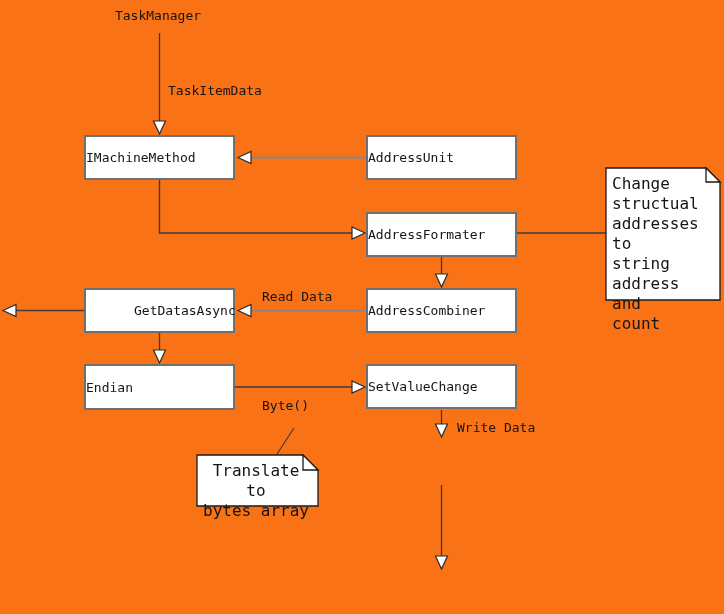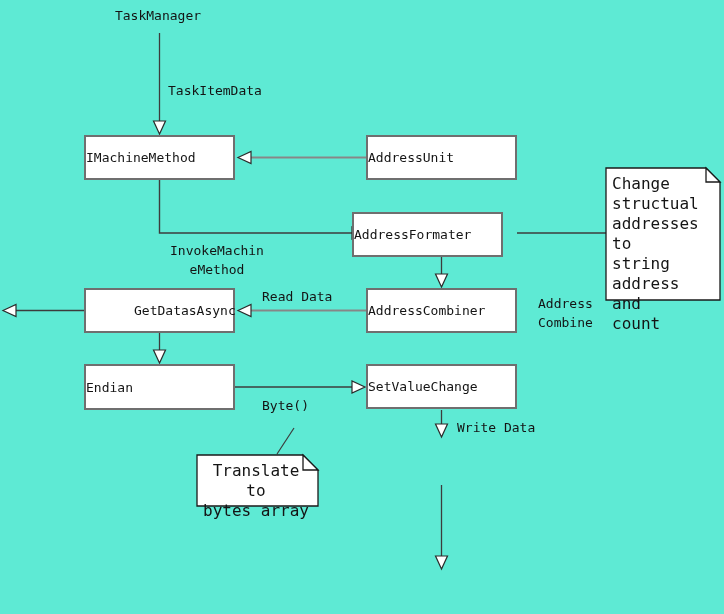--- a/index.html
+++ b/index.html
@@ -1,19 +1,19 @@
 <!DOCTYPE html>
 <html><head>
 <meta charset="utf-8">
 <style>
   html,body{margin:0;padding:0;background:#ffffff;}
   #stage{
     position:relative;
     width:724px;height:614px;
-    background:#5eead4;
+    background:#f97316;
     font-family:"DejaVu Sans Mono","Liberation Mono",monospace;
     color:#141414;
     overflow:hidden;
   }
   #wires{position:absolute;left:0;top:0;width:724px;height:614px;}
   .box{
     position:absolute;
     background:#ffffff;
     border:2px solid #6f6f6f;
     box-sizing:border-box;
@@ -78,42 +78,38 @@
   </svg>
 
   <div class="lbl center" style="left:98px;top:6px;width:120px;">TaskManager</div>
 
   <div class="box" style="left:84px;top:135px;width:151px;height:45px;">
     <span>IMachineMethod</span>
   </div>
   <div class="box" style="left:366px;top:135px;width:151px;height:45px;">
     <span>AddressUnit</span>
   </div>
-  <div class="box" style="left:352px;top:212px;width:151px;height:45px;">
+  <div class="box" style="left:366px;top:212px;width:151px;height:45px;">
     <span>AddressFormater</span>
   </div>
   <div class="box" style="left:366px;top:288px;width:151px;height:45px;">
     <span>AddressCombiner</span>
   </div>
   <div class="box" style="left:84px;top:288px;width:151px;height:45px;padding-left:48px;">
     <span>GetDatasAsync</span>
   </div>
   <div class="box" style="left:366px;top:364px;width:151px;height:45px;">
     <span>SetValueChange</span>
   </div>
   <div class="box" style="left:84px;top:364px;width:151px;height:46px;">
     <span>Endian</span>
   </div>
 
   <div class="lbl" style="left:168px;top:81px;">TaskItemData</div>
-  <div class="lbl center" style="left:157px;top:241px;width:120px;">InvokeMachin
-eMethod</div>
   <div class="lbl" style="left:262px;top:287px;">Read Data</div>
-  <div class="lbl" style="left:538px;top:294px;">Address
-Combine</div>
   <div class="lbl" style="left:262px;top:396px;">Byte()</div>
   <div class="lbl" style="left:457px;top:418px;">Write Data</div>
 
   <div class="note-text" style="left:612px;top:174px;width:104px;">Change
 structual
 addresses to
 string
 address and
 count</div>
   <div class="note-text center" style="left:200px;top:461px;width:112px;">Translate to

